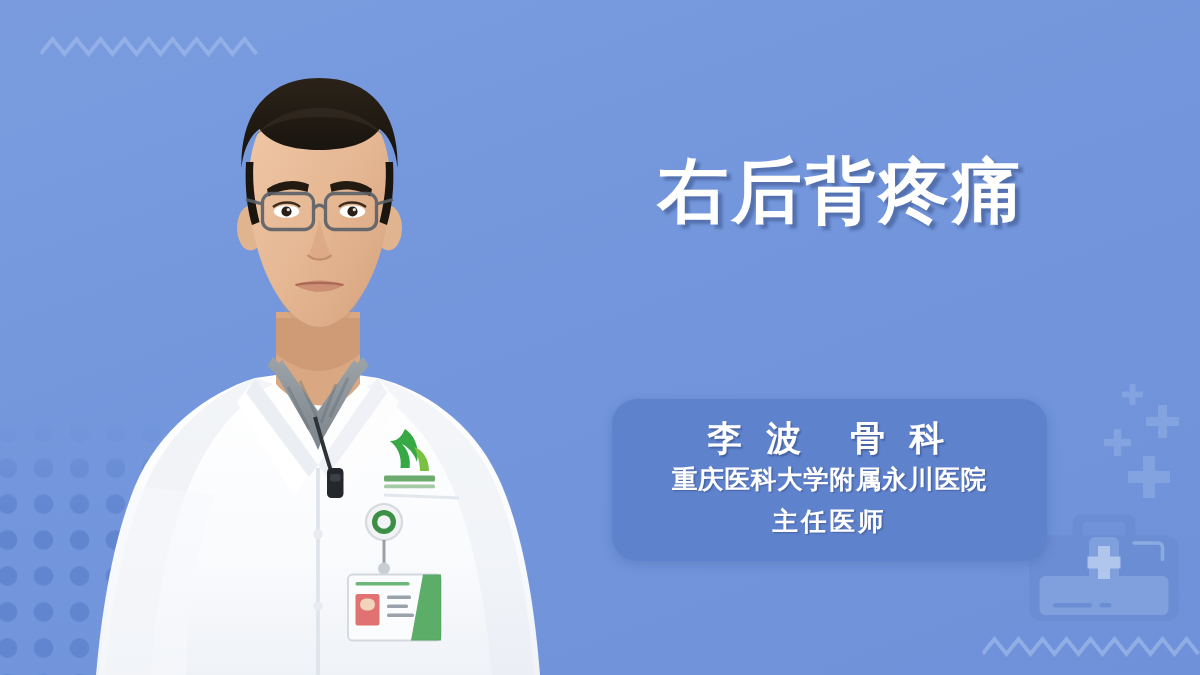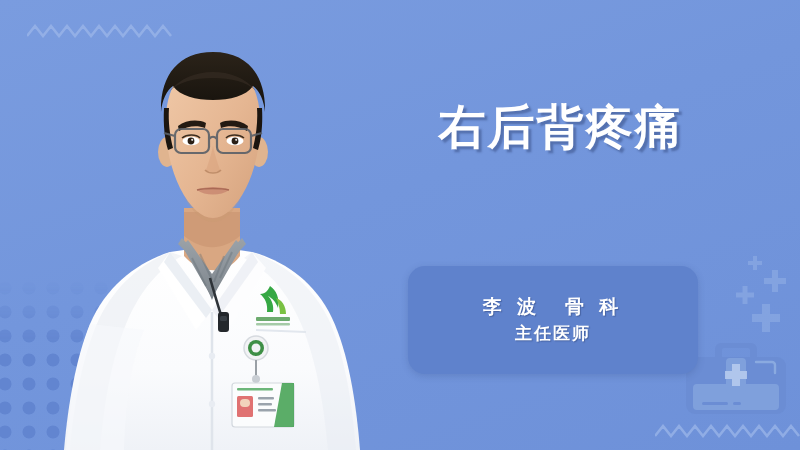--- a/index.html
+++ b/index.html
@@ -109,21 +109,21 @@
     align-items: center;
     justify-content: center;
     gap: 2px;
   }
   .info-line {
     color: #FFFFFF;
     font-weight: bold;
     text-shadow: 1px 1px 1px rgba(40,60,110,.45);
     white-space: nowrap;
   }
-  .info-name  { font-size: 19px; line-height: 25px; letter-spacing: 5px; }
+  .info-name  { font-size: 23px; line-height: 25px; letter-spacing: 5px; }
   .info-org   { font-size: 17px; line-height: 26px; letter-spacing: .5px; }
   .info-title { font-size: 17px; line-height: 25px; letter-spacing: 2px; }
 </style>
 </head>
 <body>
 
 <div id="stage">
 
   <div class="bg-base"></div>
 
@@ -334,16 +334,17 @@
                C 174,212 164,222 153,222 C 142,222 132,212 124,196 Z" fill="#C89A74" opacity="0.35"></path>
     </svg>
   </div>
 
   <div class="title-block">
     <div class="title-line">右后背疼痛</div>
   </div>
 
   <div class="info-card">
     <div class="info-line info-name">李 波　骨 科</div>
+    <div class="info-line info-org">重庆医科大学附属永川医院</div>
     <div class="info-line info-title">主任医师</div>
   </div>
 
 </div>
 
 </body></html>

